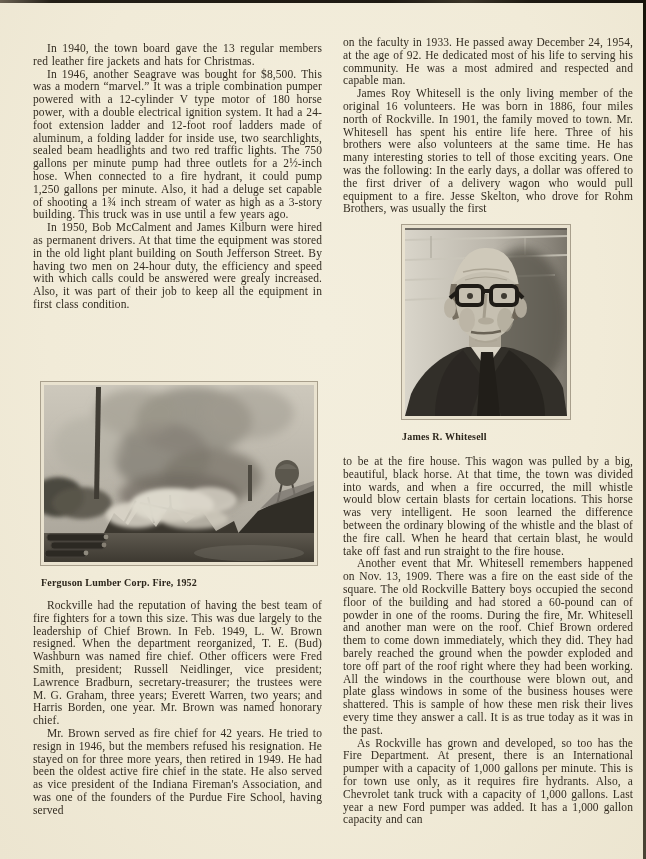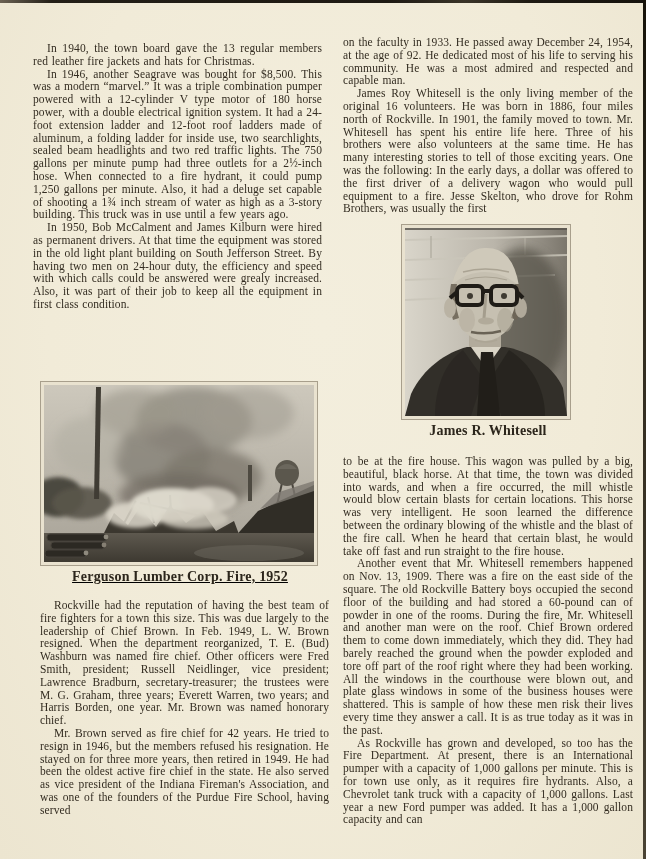--- a/index.html
+++ b/index.html
@@ -37,43 +37,42 @@
   .para.indent{text-indent:14px;}
   .figure{position:absolute;}
   .photo{
     display:block;
     border:3px solid #e9e2cf;
     outline:1px solid #a89f8c;
     box-shadow:0 0 0 1px rgba(60,52,38,.15);
     background:#b8b3a7;
   }
   .caption{
-    margin-top:4px;
-    text-align:center;
+    margin-top:12px;
     font-weight:bold;
-    font-size:14px;
+    font-size:10px;
     color:#2c261c;
     letter-spacing:.2px;
     white-space:nowrap;
   }
 </style>
 </head>
 <body>
 
 <div class="page">
   <div class="edge-top"></div>
   <div class="edge-right"></div>
 
   <div class="textblock" style="left:33px;top:42px;width:289px;">
       <p class="para indent">In 1940, the town board gave the 13 regular members red leather fire jackets and hats for Christmas.</p>
       <p class="para indent">In 1946, another Seagrave was bought for $8,500. This was a modern “marvel.” It was a triple combination pumper powered with a 12-cylinder V type motor of 180 horse power, with a double electrical ignition system. It had a 24-foot extension ladder and 12-foot roof ladders made of aluminum, a folding ladder for inside use, two searchlights, sealed beam headlights and two red traffic lights. The 750 gallons per minute pump had three outlets for a 2½-inch hose. When connected to a fire hydrant, it could pump 1,250 gallons per minute. Also, it had a deluge set capable of shooting a 1¾ inch stream of water as high as a 3-story building. This truck was in use until a few years ago.</p>
       <p class="para indent">In 1950, Bob McCalment and James Kilburn were hired as permanent drivers. At that time the equipment was stored in the old light plant building on South Jefferson Street. By having two men on 24-hour duty, the efficiency and speed with which calls could be answered were grealy increased. Also, it was part of their job to keep all the equipment in first class condition.</p>
     </div>
 
-  <div class="figure" style="left:41px;top:382px;width:278px;text-decoration:underline;">
+  <div class="figure" style="left:41px;top:382px;width:278px;">
     <svg class="photo" width="270" height="177" viewBox="0 0 270 177" preserveAspectRatio="none">
       <defs>
         <linearGradient id="skyG" x1="0" y1="0" x2="0" y2="1">
           <stop offset="0" stop-color="#cdc8bc"></stop>
             <stop offset="1" stop-color="#a7a297"></stop>
         </linearGradient>
         <linearGradient id="groundG" x1="0" y1="0" x2="0" y2="1">
           <stop offset="0" stop-color="#5e594f"></stop>
             <stop offset="1" stop-color="#3d3931"></stop>
         </linearGradient>
@@ -137,21 +136,21 @@
         <rect x="7" y="157" width="54" height="7" rx="3"></rect>
         <rect x="1" y="165" width="42" height="7" rx="3"></rect>
       </g>
       <circle cx="62" cy="152" r="2.4" fill="#8f8a7e"></circle>
       <circle cx="60" cy="160" r="2.4" fill="#857f73"></circle>
       <circle cx="42" cy="168" r="2.4" fill="#8f8a7e"></circle>
     </svg>
     <div class="caption">Ferguson Lumber Corp. Fire, 1952</div>
   </div>
 
-  <div class="textblock" style="left:40px;top:599px;width:289px;">
+  <div class="textblock" style="left:33px;top:599px;width:289px;">
       <p class="para indent">Rockville had the reputation of having the best team of fire fighters for a town this size. This was due largely to the leadership of Chief Brown. In Feb. 1949, L. W. Brown resigned. When the department reorganized, T. E. (Bud) Washburn was named fire chief. Other officers were Fred Smith, president; Russell Neidlinger, vice president; Lawrence Bradburn, secretary-treasurer; the trustees were M. G. Graham, three years; Everett Warren, two years; and Harris Borden, one year. Mr. Brown was named honorary chief.</p>
       <p class="para indent">Mr. Brown served as fire chief for 42 years. He tried to resign in 1946, but the members refused his resignation. He stayed on for three more years, then retired in 1949. He had been the oldest active fire chief in the state. He also served as vice president of the Indiana Fireman's Association, and was one of the founders of the Purdue Fire School, having served</p>
     </div>
 
   <div class="textblock" style="left:343px;top:36px;width:290px;">
       <p class="para">on the faculty in 1933. He passed away December 24, 1954, at the age of 92. He dedicated most of his life to serving his community. He was a most admired and respected and capable man.</p>
       <p class="para indent">James Roy Whitesell is the only living member of the original 16 volunteers. He was born in 1886, four miles north of Rockville. In 1901, the family moved to town. Mr. Whitesell has spent his entire life here. Three of his brothers were also volunteers at the same time. He has many interesting stories to tell of those exciting years. One was the following: In the early days, a dollar was offered to the first driver of a delivery wagon who would pull equipment to a fire. Jesse Skelton, who drove for Rohm Brothers, was usually the first</p>
     </div>
 
   <div class="figure" style="left:402px;top:225px;width:172px;">

